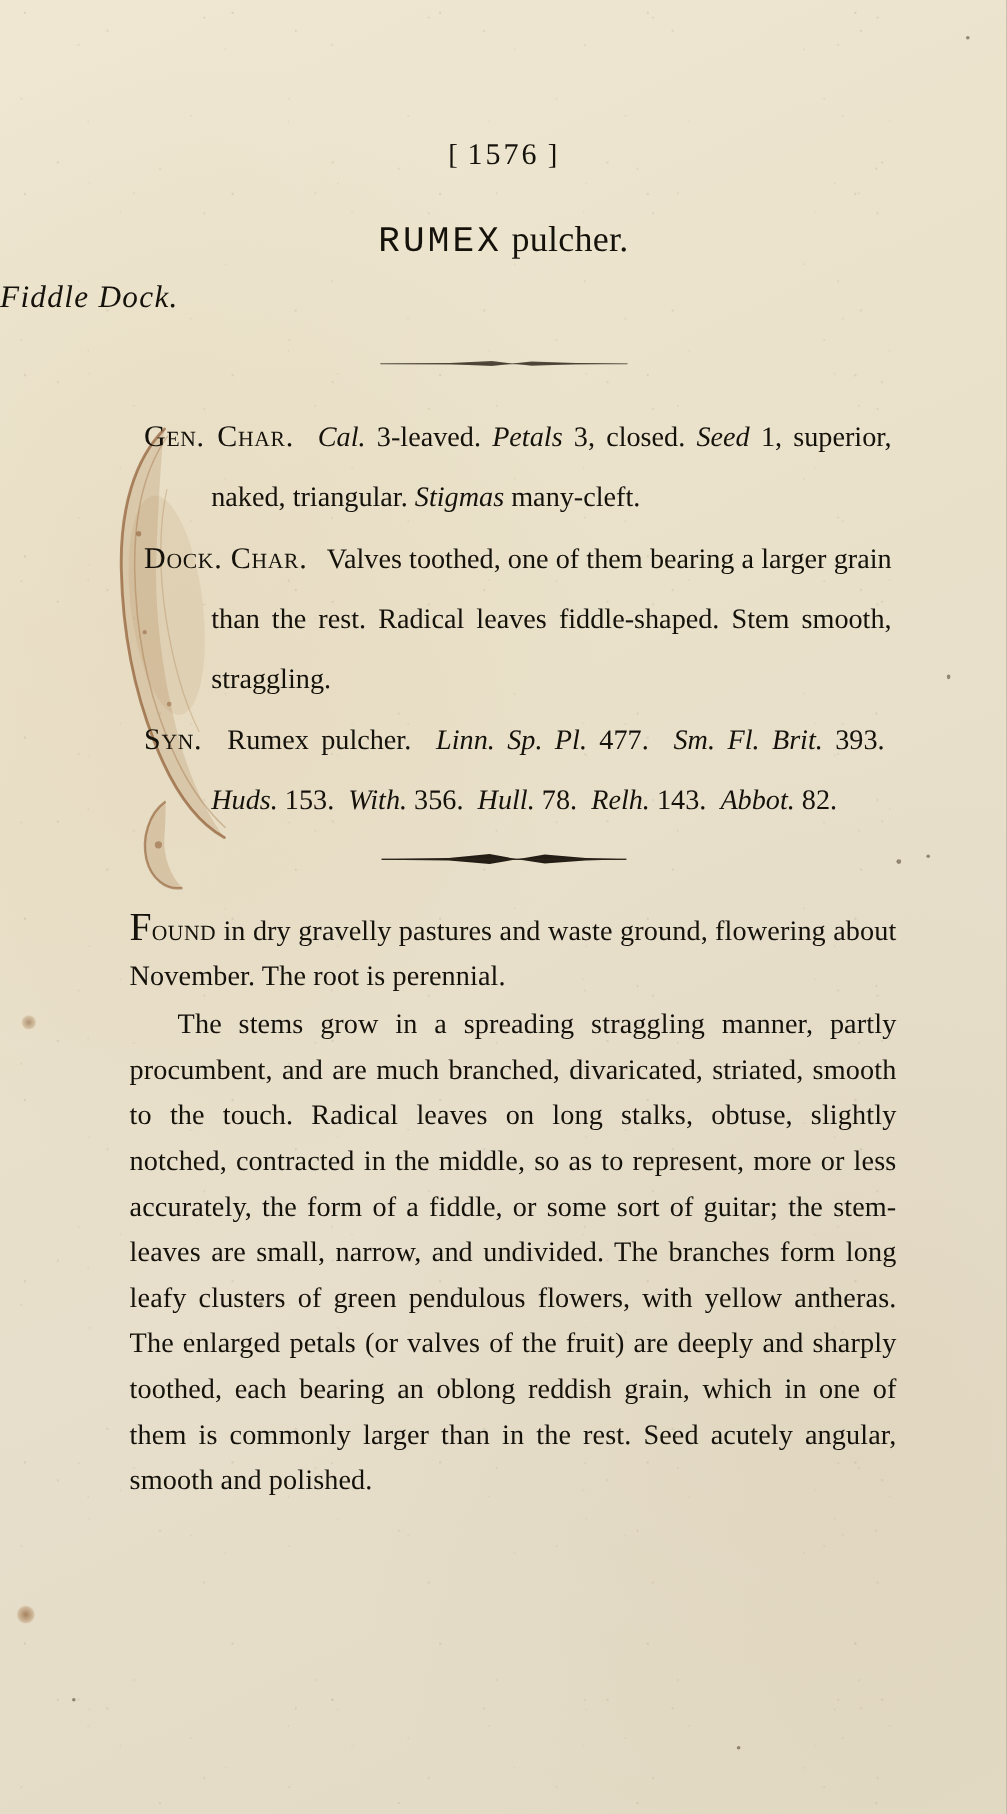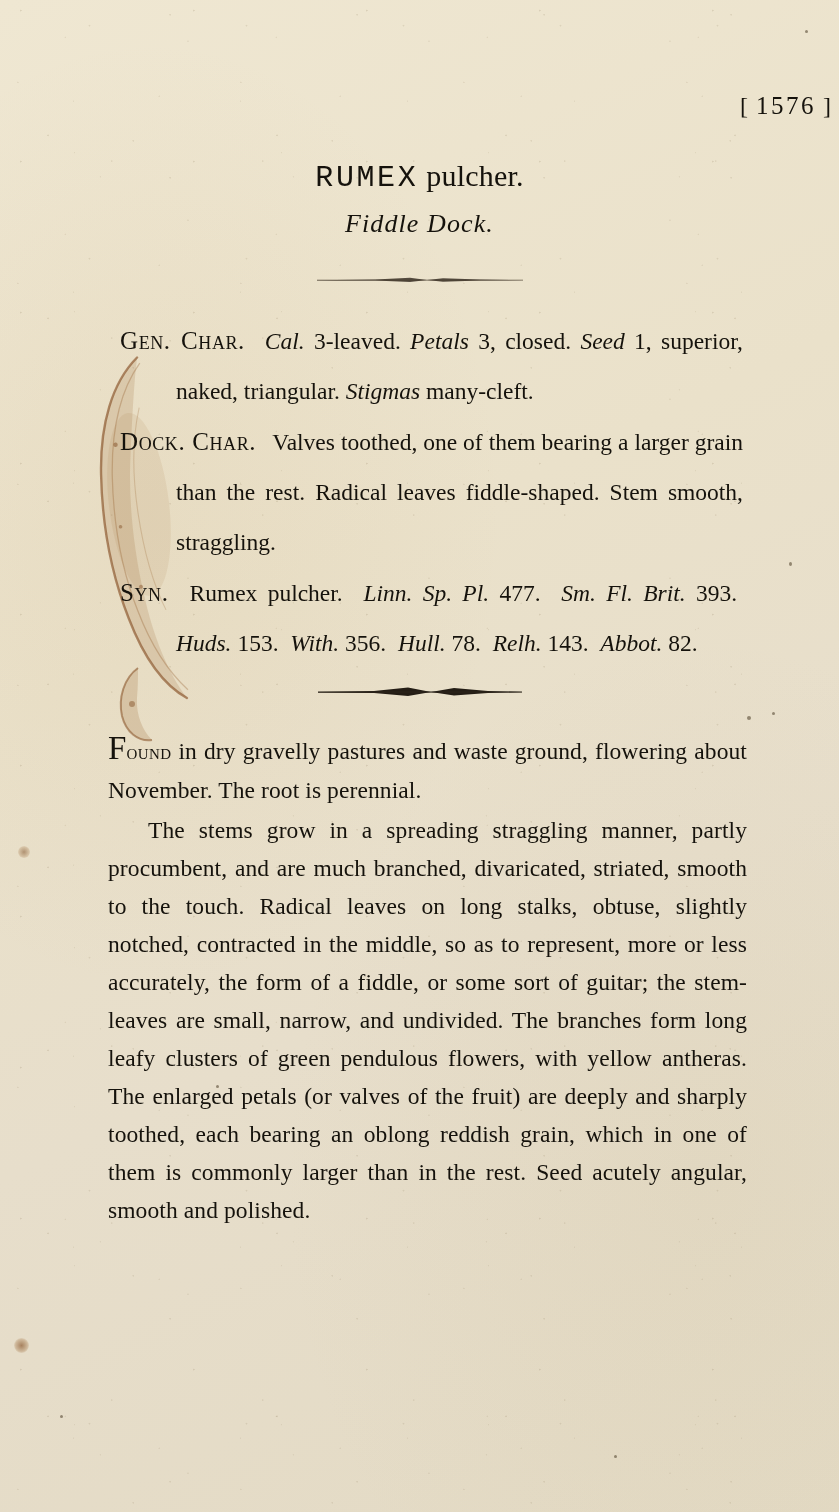--- a/index.html
+++ b/index.html
@@ -90,43 +90,42 @@
     pointer-events: none;
   }
 
   
   .content {
     position: relative;
     z-index: 3;
   }
 
   .folio {
-    text-align: right;
+    text-align: center;
     font-size: 25px;
     letter-spacing: 1px;
-    margin-top: 92px;
+    margin-top: 116px;
   }
   .folio .brk { padding: 0 7px; font-size: 24px; }
   .folio .num { letter-spacing: 2.5px; }
 
   .species-name {
     text-align: center;
     font-size: 30px;
     margin-top: 39px;
     letter-spacing: 0.3px;
   }
   .species-name .genus {
     letter-spacing: 2.6px;
     padding-right: 8px;
     font-family: Liberation Mono, monospace;
   }
   .species-name .epithet { letter-spacing: 0.2px; }
 
   .common-name {
-    text-align: center;
     font-size: 26px;
     font-style: italic;
     margin-top: 14px;
     letter-spacing: 1.1px;
   }
 
   
   .rule-wrap { text-align: center; }
   .rule-a { margin-top: 33px; }
   .rule-b { margin-top: 17px; }
@@ -178,21 +177,21 @@
   }
   .para + .para { margin-top: 2px; text-indent: 40px; }
 
   .dropcap {
     font-size: 33px;
     line-height: 0;
     vertical-align: baseline;
   }
   .found-sc {
     font-variant: small-caps;
-    font-size: 21px;
+    font-size: 25px;
     letter-spacing: 0.4px;
   }
 
   .no-justify-last { text-align-last: left; }
 </style>
 </head>
 <body>
 
 <div class="page">
 

